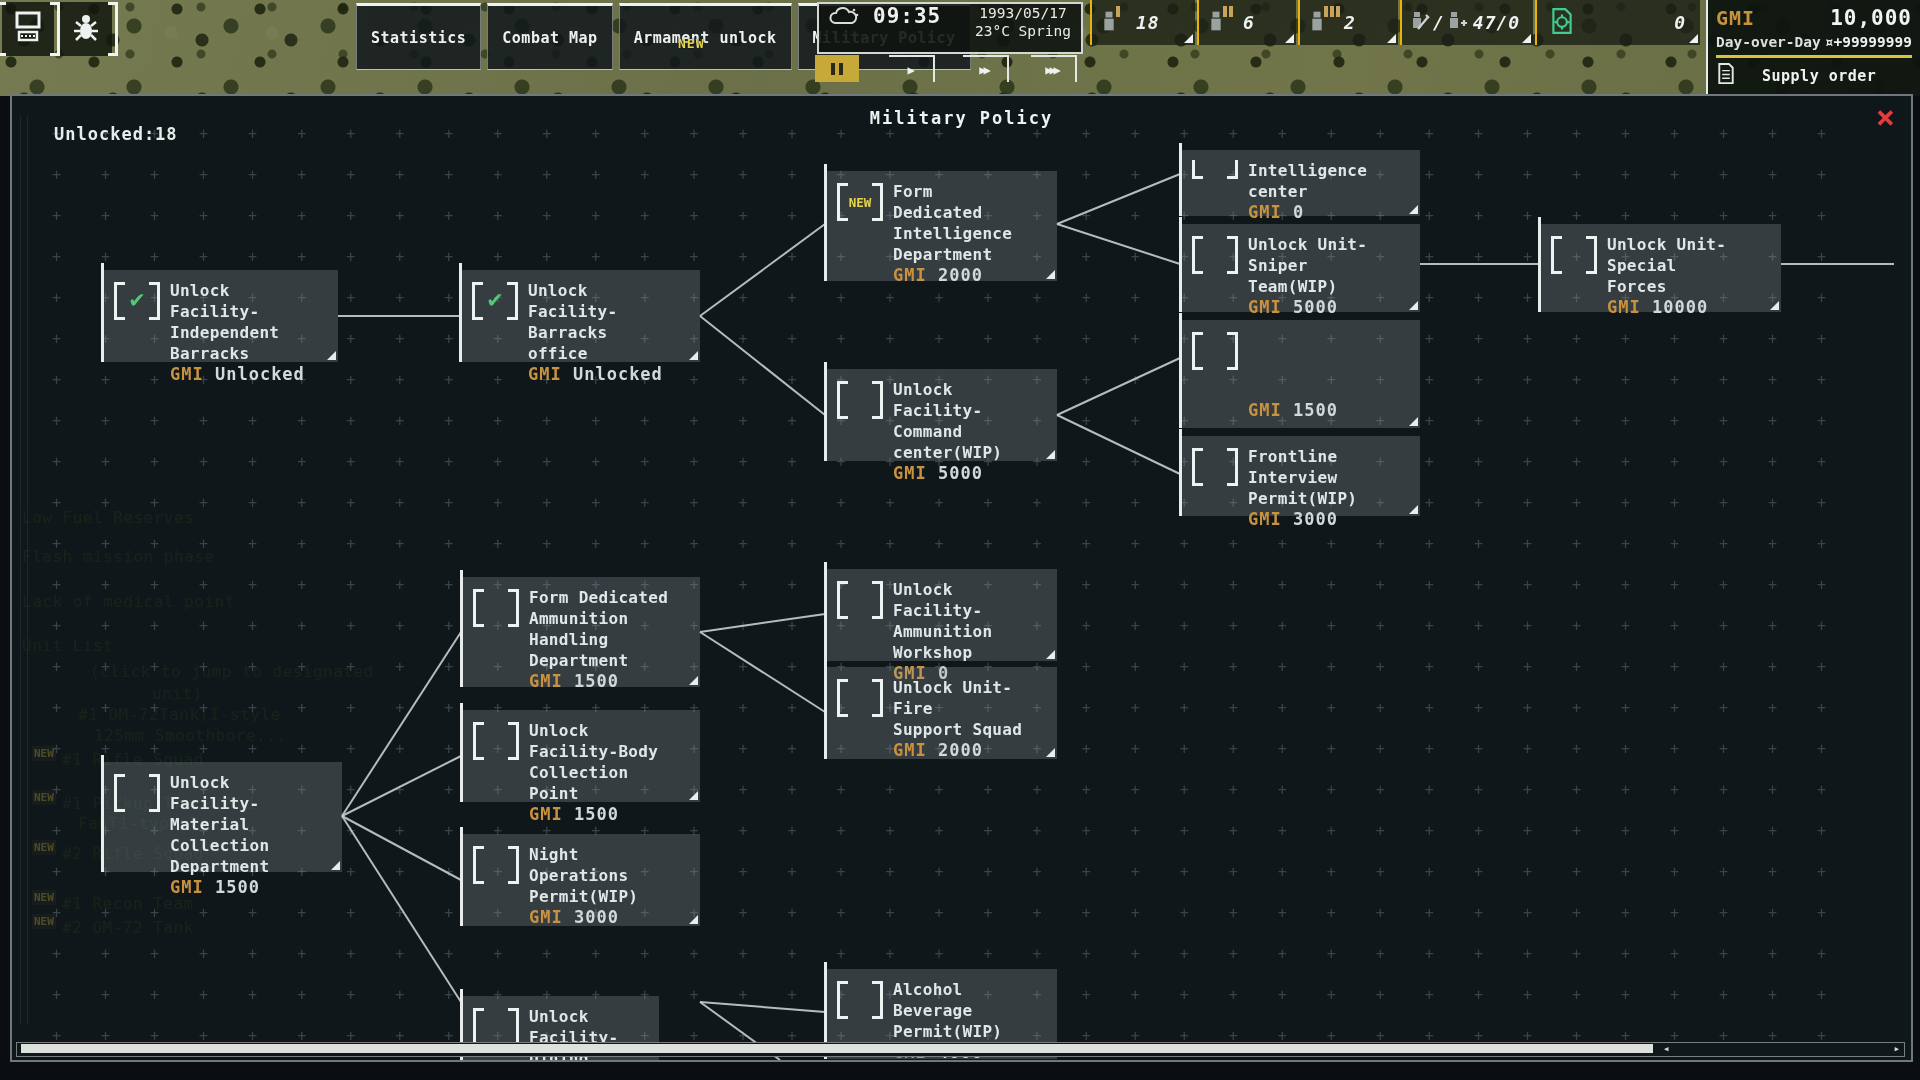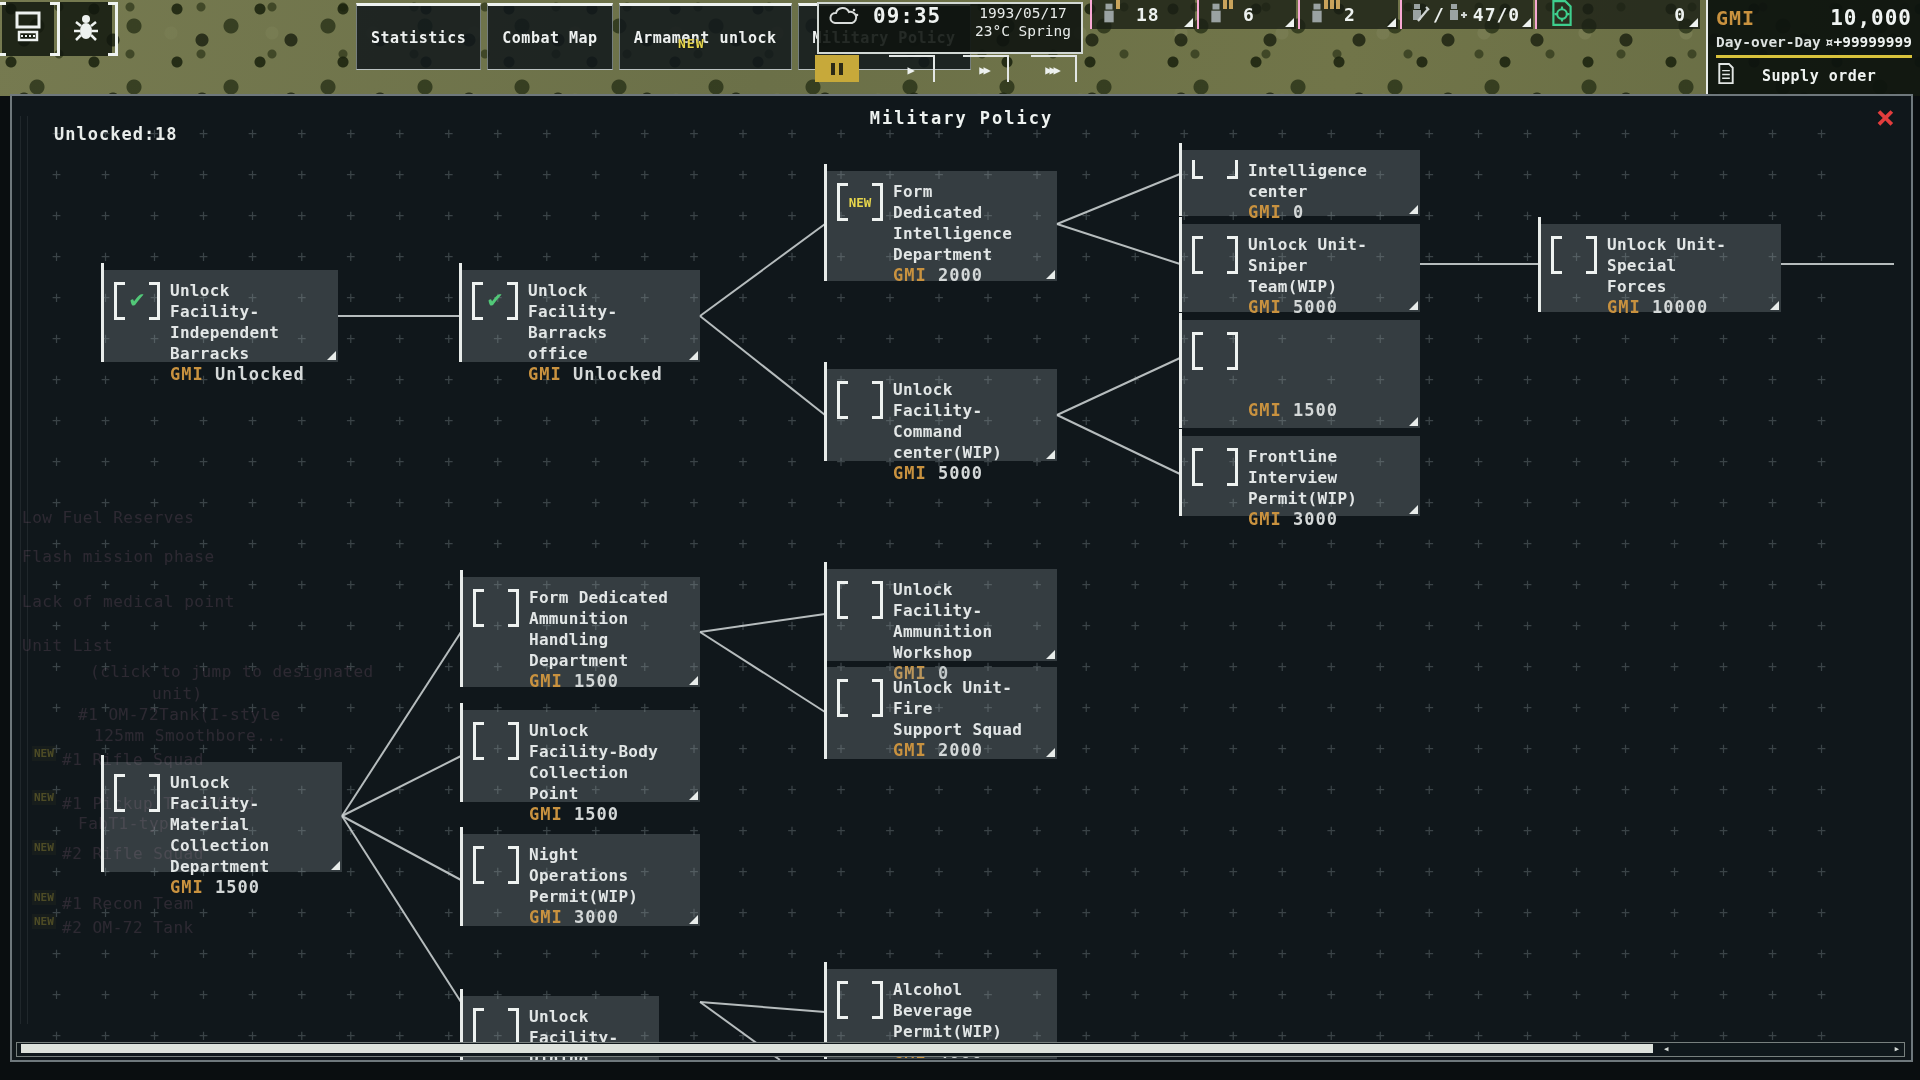--- a/index.html
+++ b/index.html
@@ -42,23 +42,23 @@
     font-size:14.5px;line-height:18px;}
 
   .speed{position:absolute;top:55px;height:27px;display:flex;align-items:stretch;}
   .spd{position:relative;width:44px;margin-right:0;display:flex;align-items:center;
     justify-content:center;cursor:pointer;}
   .spd.frame{border-top:2px solid #e3e7e5;border-right:2px solid #e3e7e5;}
   .spd .g{color:#eef2f0;font-size:12px;letter-spacing:-3px;padding-right:3px;}
   .pausebtn{background:#c7a93a;}
   .pbar{display:inline-block;width:4px;height:12px;background:#2c2a16;margin:0 2px;}
 
-  .counter{position:absolute;top:0;height:29px;border-left:2px solid #f9a8d4;
+  .counter{position:absolute;top:0;height:45px;border-left:2px solid #eab308;
     background:rgba(26,31,21,.8);box-sizing:border-box;display:flex;align-items:center;
-    cursor:pointer;color:#eef2f0;font-size:18px;font-weight:bold;}
+    cursor:pointer;color:#eef2f0;font-size:18px;font-weight:bold;font-style:italic;}
   .counter::after{content:'';position:absolute;right:2px;bottom:2px;width:0;height:0;
     border-left:9px solid transparent;border-bottom:9px solid #eef2f0;}
   .pwrap{position:relative;margin-left:10px;margin-right:8px;width:26px;height:26px;}
   .ticks{position:absolute;left:14px;top:-4px;display:flex;gap:2px;}
   .ticks i{display:block;width:4px;height:11px;background:#c9a35b;}
   .cval{letter-spacing:1px;}
   .slash{color:#eef2f0;font-size:18px;margin:0 3px;}
 
   .gmi-panel{position:absolute;left:1706px;top:0;width:214px;height:96px;
     background:rgba(14,20,15,.95);border-left:2px solid #e8ecea;box-sizing:border-box;
@@ -79,21 +79,21 @@
     font:15px "DejaVu Sans Mono",monospace;letter-spacing:40px;line-height:41px;color:#3a4347;}
   .panel-title{position:absolute;left:0;right:0;top:12px;text-align:center;z-index:4;
     color:#eef2f0;font-size:17px;font-weight:bold;letter-spacing:2px;}
   .unlocked{position:absolute;left:42px;top:28px;z-index:4;color:#e8ecea;font-size:17px;
     font-weight:bold;letter-spacing:1px;}
   .closebtn{position:absolute;right:16px;top:6px;z-index:5;color:#e23d3d;font-size:32px;
     font-weight:bold;cursor:pointer;line-height:30px;}
   #edges{position:absolute;left:0;top:0;z-index:2;pointer-events:none;}
   #edges line{stroke:#c8cecf;stroke-width:2;opacity:.9;}
 
-  .ghostline{position:absolute;z-index:1;color:#f9a8d4;opacity:.12;font-size:16px;
+  .ghostline{position:absolute;z-index:1;color:#4d7c0f;opacity:.12;font-size:16px;
     letter-spacing:.5px;pointer-events:none;white-space:nowrap;}
   .ghostchip{position:absolute;z-index:1;color:#d9c33c;opacity:.3;font-size:11px;font-weight:bold;
     background:rgba(160,140,50,.18);padding:1px 2px;pointer-events:none;}
   .ghostbar{position:absolute;left:8px;top:20px;bottom:36px;width:6px;z-index:1;
     border-left:1px solid rgba(255,255,255,.07);border-right:1px solid rgba(255,255,255,.07);
     pointer-events:none;}
 
   
   .node{position:absolute;z-index:3;background:rgba(152,162,166,.28);box-sizing:border-box;
     display:flex;padding:10px 26px 8px 12px;cursor:pointer;}

